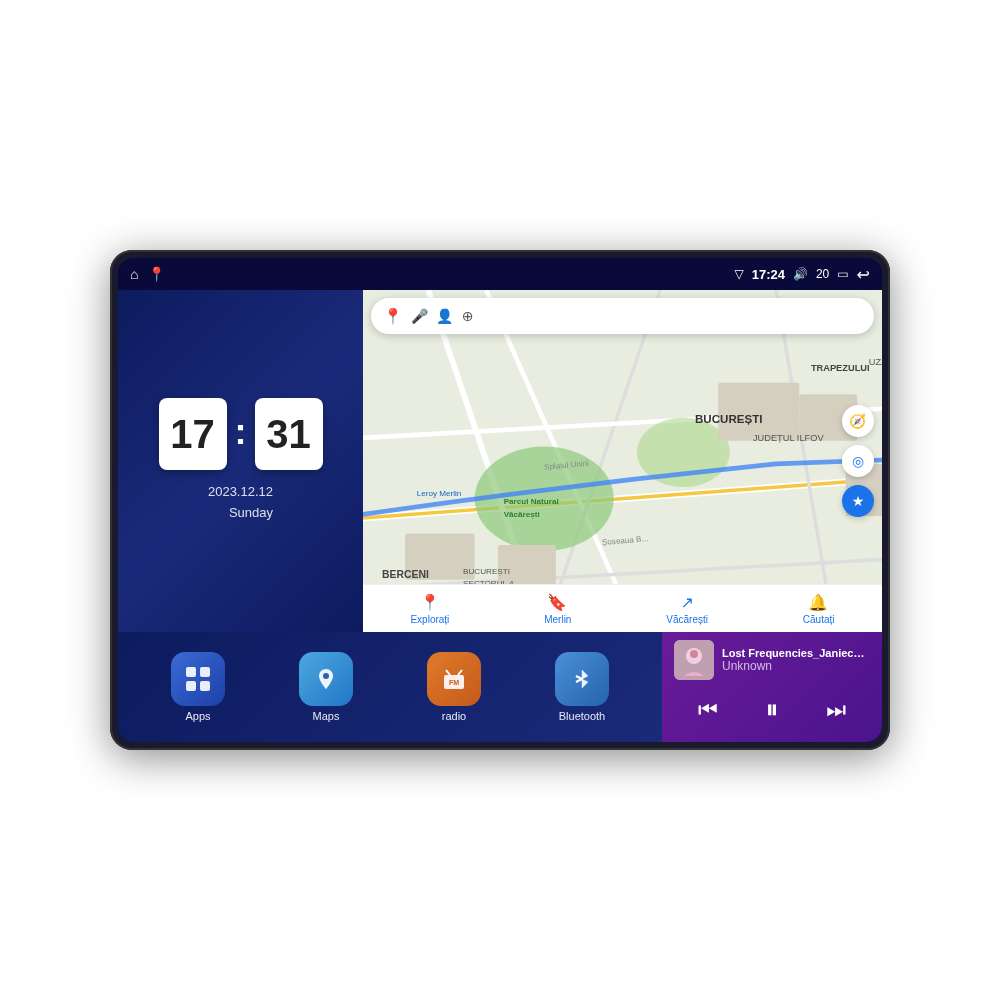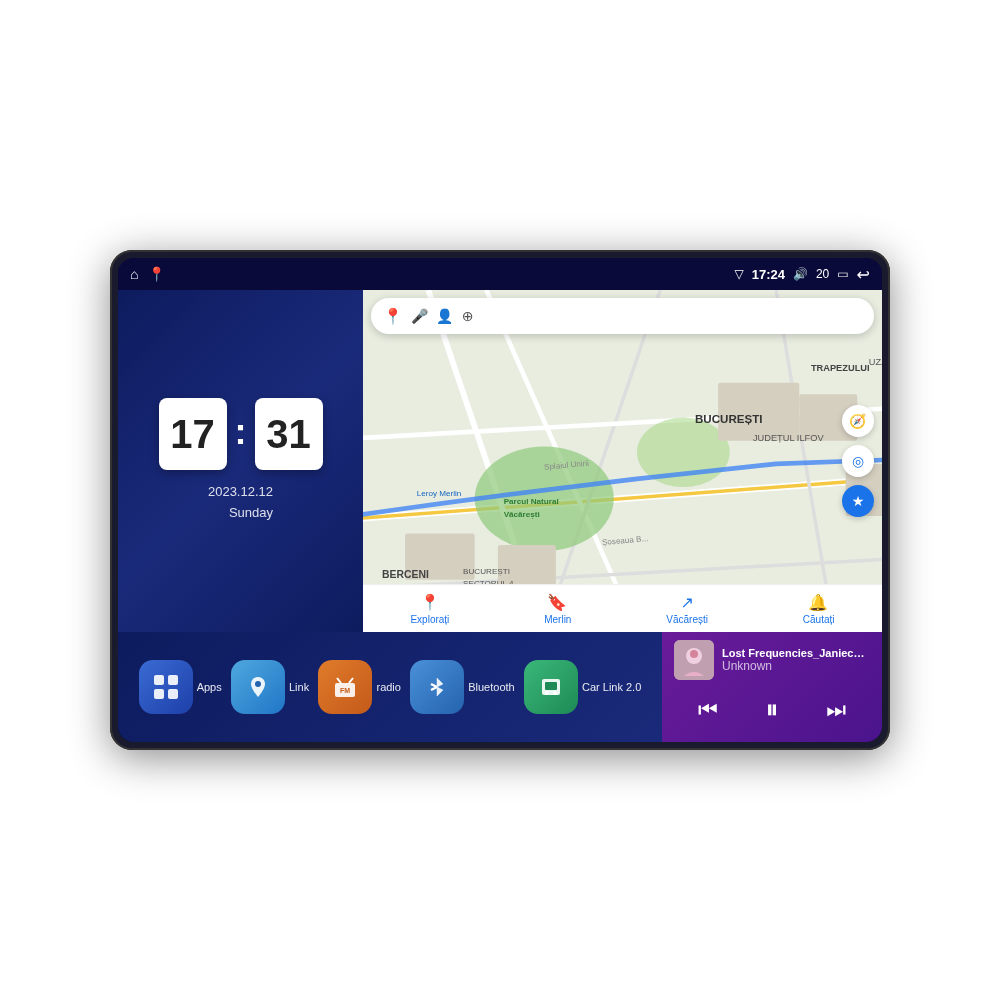--- a/index.html
+++ b/index.html
@@ -239,20 +239,21 @@
       flex: 1;
       display: flex;
       align-items: center;
       justify-content: space-around;
       padding: 8px 16px;
       background: linear-gradient(135deg, #0d1b5e 0%, #1a2a7a 100%);
     }
 
     .app-item {
       display: flex;
+      flex-direction: column;
       align-items: center;
       gap: 4px;
       cursor: pointer;
     }
 
     .app-icon {
       width: 54px;
       height: 54px;
       border-radius: 14px;
       display: flex;
@@ -473,21 +474,21 @@
             <span class="app-label">Apps</span>
           </div>
 
           <div class="app-item">
             <div class="app-icon maps-bg">
               <svg width="28" height="28" viewBox="0 0 28 28">
                 <path d="M14 4 C10 4 7 7 7 11 C7 16 14 24 14 24 C14 24 21 16 21 11 C21 7 18 4 14 4 Z" fill="white" opacity="0.9"></path>
                 <circle cx="14" cy="11" r="3" fill="#2563ae"></circle>
               </svg>
             </div>
-            <span class="app-label">Link</span>
+            <span class="app-label">Maps</span>
           </div>
 
           <div class="app-item">
             <div class="app-icon radio-bg">
               <svg width="28" height="28" viewBox="0 0 28 28">
                 <rect x="4" y="10" width="20" height="14" rx="2" fill="white" opacity="0.9"></rect>
                 <text x="14" y="20" font-size="7" fill="#c45a1a" text-anchor="middle" font-weight="bold">FM</text>
                 <line x1="10" y1="10" x2="6" y2="5" stroke="white" stroke-width="2"></line>
                 <line x1="18" y1="10" x2="22" y2="5" stroke="white" stroke-width="2"></line>
               </svg>
@@ -499,31 +500,20 @@
             <div class="app-icon bt-bg">
               <svg width="28" height="28" viewBox="0 0 28 28">
                 <path d="M14 5 L14 23 L20 17 L14 14 L20 11 L14 5 Z" fill="white" opacity="0.9" stroke="white" stroke-width="0.5"></path>
                 <path d="M14 14 L8 17" stroke="white" stroke-width="2.5" fill="none"></path>
                 <path d="M14 14 L8 11" stroke="white" stroke-width="2.5" fill="none"></path>
               </svg>
             </div>
             <span class="app-label">Bluetooth</span>
           </div>
 
-          <div class="app-item">
-            <div class="app-icon carlink-bg">
-              <svg width="28" height="28" viewBox="0 0 28 28">
-                <rect x="5" y="6" width="18" height="16" rx="2" fill="white" opacity="0.9"></rect>
-                <rect x="8" y="9" width="12" height="8" rx="1" fill="#1e8a55"></rect>
-                <circle cx="10" cy="20" r="2" fill="white"></circle>
-                <circle cx="18" cy="20" r="2" fill="white"></circle>
-              </svg>
-            </div>
-            <span class="app-label">Car Link 2.0</span>
-          </div>
 
         </div>
 
         <div class="music-player">
           <div class="music-info">
             <div class="music-thumb">
               <svg width="40" height="40" viewBox="0 0 40 40">
                 <rect width="40" height="40" fill="#c0a0b0"></rect>
                 <circle cx="20" cy="16" r="8" fill="#f0d0e0"></circle>
                 <path d="M10 36 Q20 28 30 36" fill="#e8b0c8"></path>

